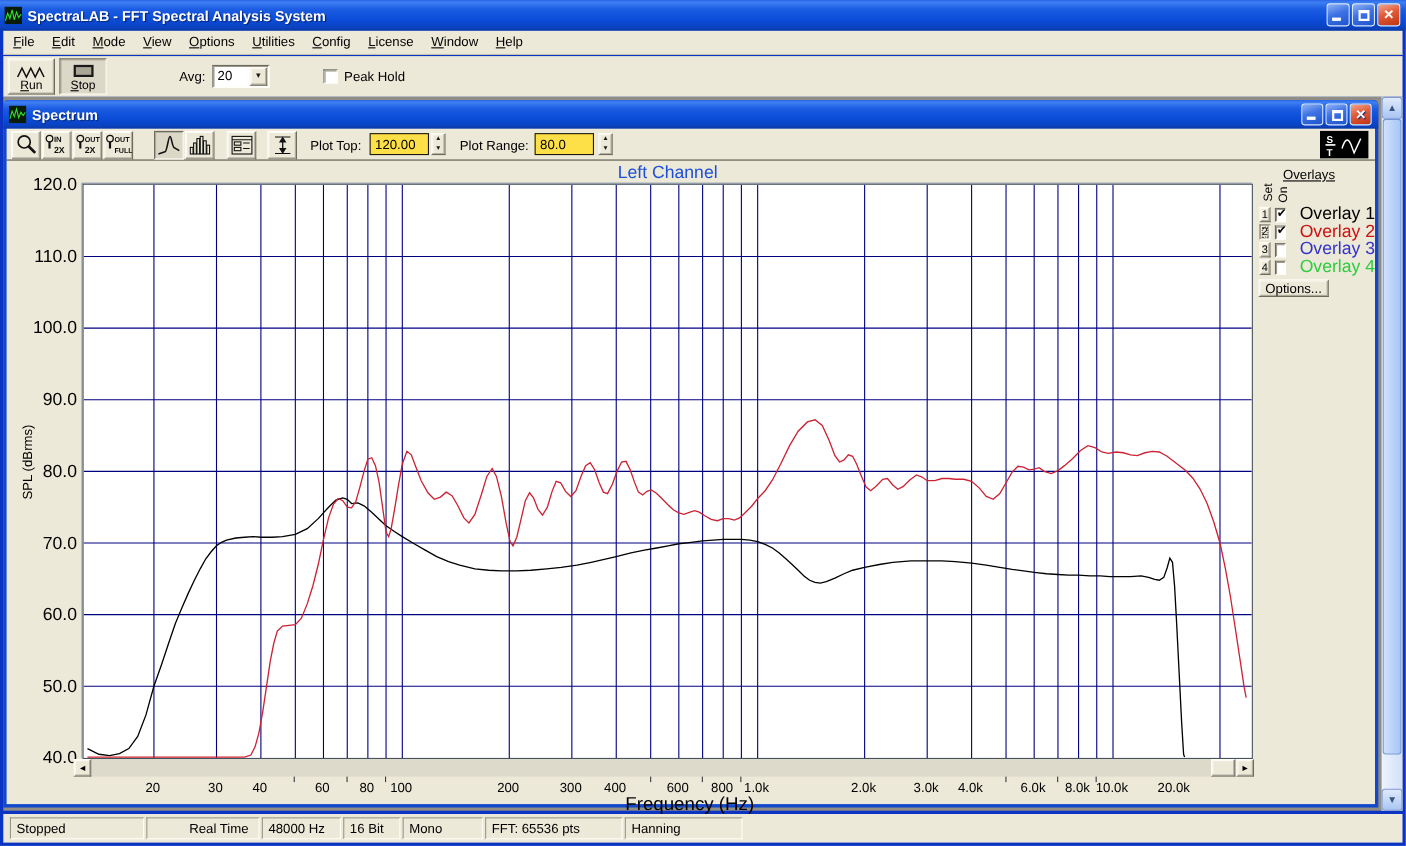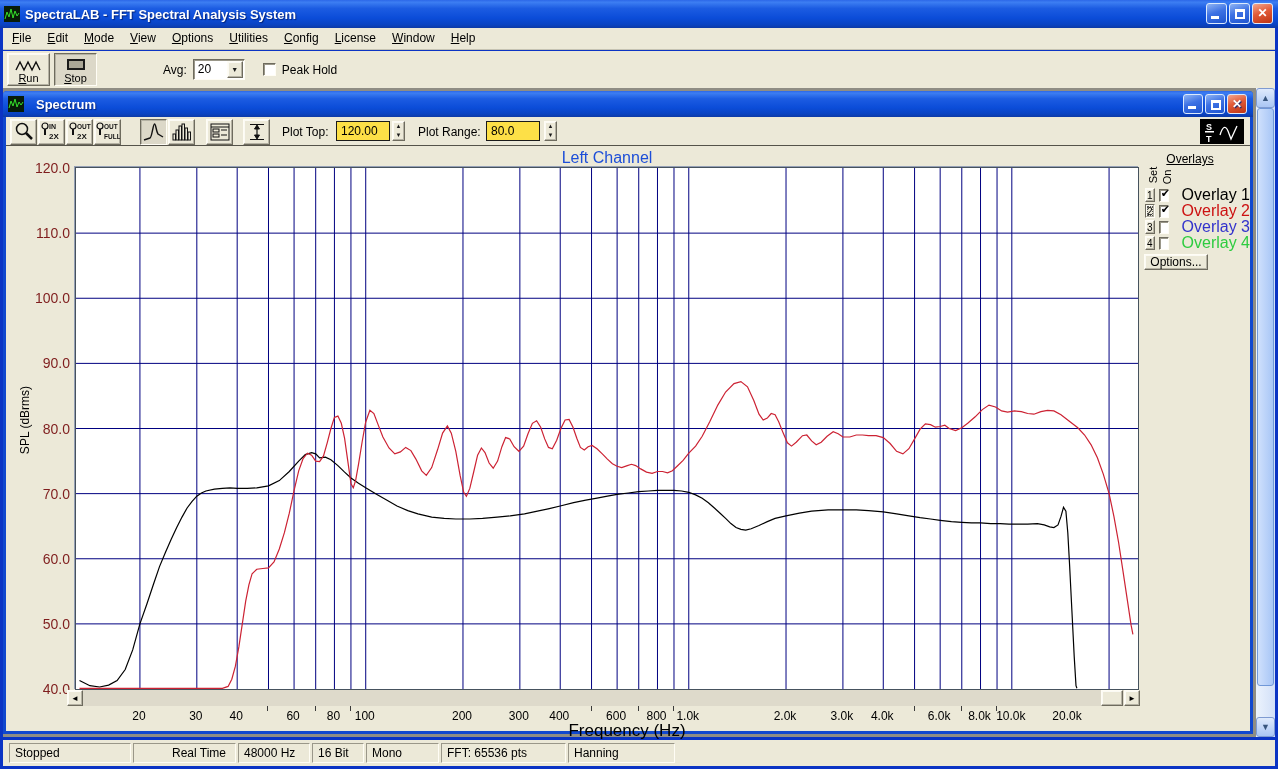--- a/index.html
+++ b/index.html
@@ -44,48 +44,48 @@
   .sunken { background:#dcd8c8; border:1px solid; border-color:#6e6b5e #fffdf5 #fffdf5 #6e6b5e; box-shadow:inset 1px 1px 0 #b5b2a4; }
   .tb-btn { width:43px; height:33px; margin-left:4px; display:flex; flex-direction:column; align-items:center; justify-content:flex-end; font-size:11px; padding-bottom:1px; }
   .tb-btn svg { display:block; margin-bottom:0px; }
   .stop-glyph { width:18px; height:11px; background:#aaa696; border:2px solid #1a1a1a; margin-bottom:2px; }
   .avg-label { margin-left:66px; font-size:12px; }
   .combo { margin-left:6px; width:52px; height:21px; background:#fff; border:1px solid; border-color:#6e6b5e #fffdf5 #fffdf5 #6e6b5e; box-shadow:inset 1px 1px 0 #9a9789; display:flex; }
   .combo-val { flex:1; font-size:12px; padding:2px 0 0 4px; }
   .combo-btn { width:16px; height:17px; margin:1px; font-size:7px; line-height:16px; text-align:center; color:#1a1a1a; }
   .cb13 { width:13px; height:13px; background:#fff; border:1px solid; border-color:#6e6b5e #fffdf5 #fffdf5 #6e6b5e; box-shadow:inset 1px 1px 0 #9a9789; position:relative; }
   .cb13.checked::after { content:"\2714"; position:absolute; left:1px; top:-3px; font-size:11px; color:#000; }
-  .peak-wrap { margin-left:18px; display:flex; align-items:flex-start; }
+  .peak-wrap { margin-left:49px; display:flex; align-items:flex-start; }
   .peak-wrap span { font-size:12px; margin-left:6px; }
   
   .mdi { position:absolute; left:3px; top:88px; width:1272px; height:649px; background:#8f8d84; }
   .spec-win { position:absolute; left:0; top:3px; width:1250px; height:643px; background:#1148ce; border-radius:4px 4px 0 0; }
   .spec-title {
     position:absolute; left:0; top:0; width:1250px; height:26px; border-radius:4px 4px 0 0;
     background:linear-gradient(180deg,#2c67e8 0%,#3d7ef2 8%,#1c5ce2 30%,#0b4cd8 65%,#0a43c2 88%,#0d3aa6 100%);
     display:flex; align-items:center; padding:0 5px; color:#fff; font-weight:bold; font-size:13px; text-shadow:1px 1px 1px #04247a;
   }
-  .spec-title .t { margin-left:12px; }
+  .spec-title .t { margin-left:5px; }
   .spec-winbtns { position:absolute; right:6px; top:3px; display:flex; }
   .spec-winbtns .winbtn { width:20px; height:20px; line-height:18px; }
   .spec-client { position:absolute; left:3px; top:26px; width:1244px; height:614px; background:#ece9d8; }
   
   .spec-toolbar { position:absolute; left:0; top:0; width:1244px; height:29px; border-bottom:1px solid #55534a; }
   .icon-btn { position:absolute; top:2px; width:27px; height:26px; display:flex; align-items:center; justify-content:center; }
   .icon-btn svg { display:block; }
   .spin-label { position:absolute; top:8px; font-size:12px; }
   .spin-input { position:absolute; top:4px; width:54px; height:20px; background:#fde047; border:1px solid #1a1a1a; font-size:12px; padding:2px 0 0 4px; }
   .spinner { position:absolute; top:4px; width:13px; height:20px; display:flex; flex-direction:column; }
   .spinner div { flex:1; font-size:6px; line-height:8px; text-align:center; color:#1a1a1a; }
   .st-icon { position:absolute; left:1194px; top:2px; width:44px; height:25px; background:#000; }
   
   .chart-title { position:absolute; left:69px; top:32px; width:1064px; text-align:center; font-size:16px; color:#1d4ed8; }
   .plot { position:absolute; left:69px; top:50px; width:1064px; height:523px; background:#fff; border:1px solid #46525e; box-shadow:-1px -1px 0 #95a0b5; }
   .plot svg { display:block; }
-  .ylabel { position:absolute; font-size:14px; color:#7f1d1d; width:44px; text-align:right; }
+  .ylabel { position:absolute; font-size:16px; color:#000000; width:44px; text-align:right; }
   .y-axis-title { position:absolute; left:-26px; top:296px; width:90px; text-align:center; font-size:12px; transform:rotate(-90deg); }
   .xlabel { position:absolute; font-size:12px; color:#000; transform:translateX(-50%); white-space:nowrap; }
   .x-minor { position:absolute; width:1px; height:5px; background:#3a3a3a; }
   .x-axis-title { position:absolute; left:89px; top:604px; width:1064px; text-align:center; font-size:17px; }
   
   .hscroll { position:absolute; left:61px; top:573px; width:1073px; height:16px; background:#dedacb; }
   .hs-btn { position:absolute; top:0; width:16px; height:16px; font-size:8px; line-height:15px; text-align:center; color:#000; }
   .hs-thumb { position:absolute; top:0; width:22px; height:16px; }
   
   .ov-title { position:absolute; left:1146px; top:35px; width:76px; text-align:center; font-size:12px; text-decoration:underline; }

